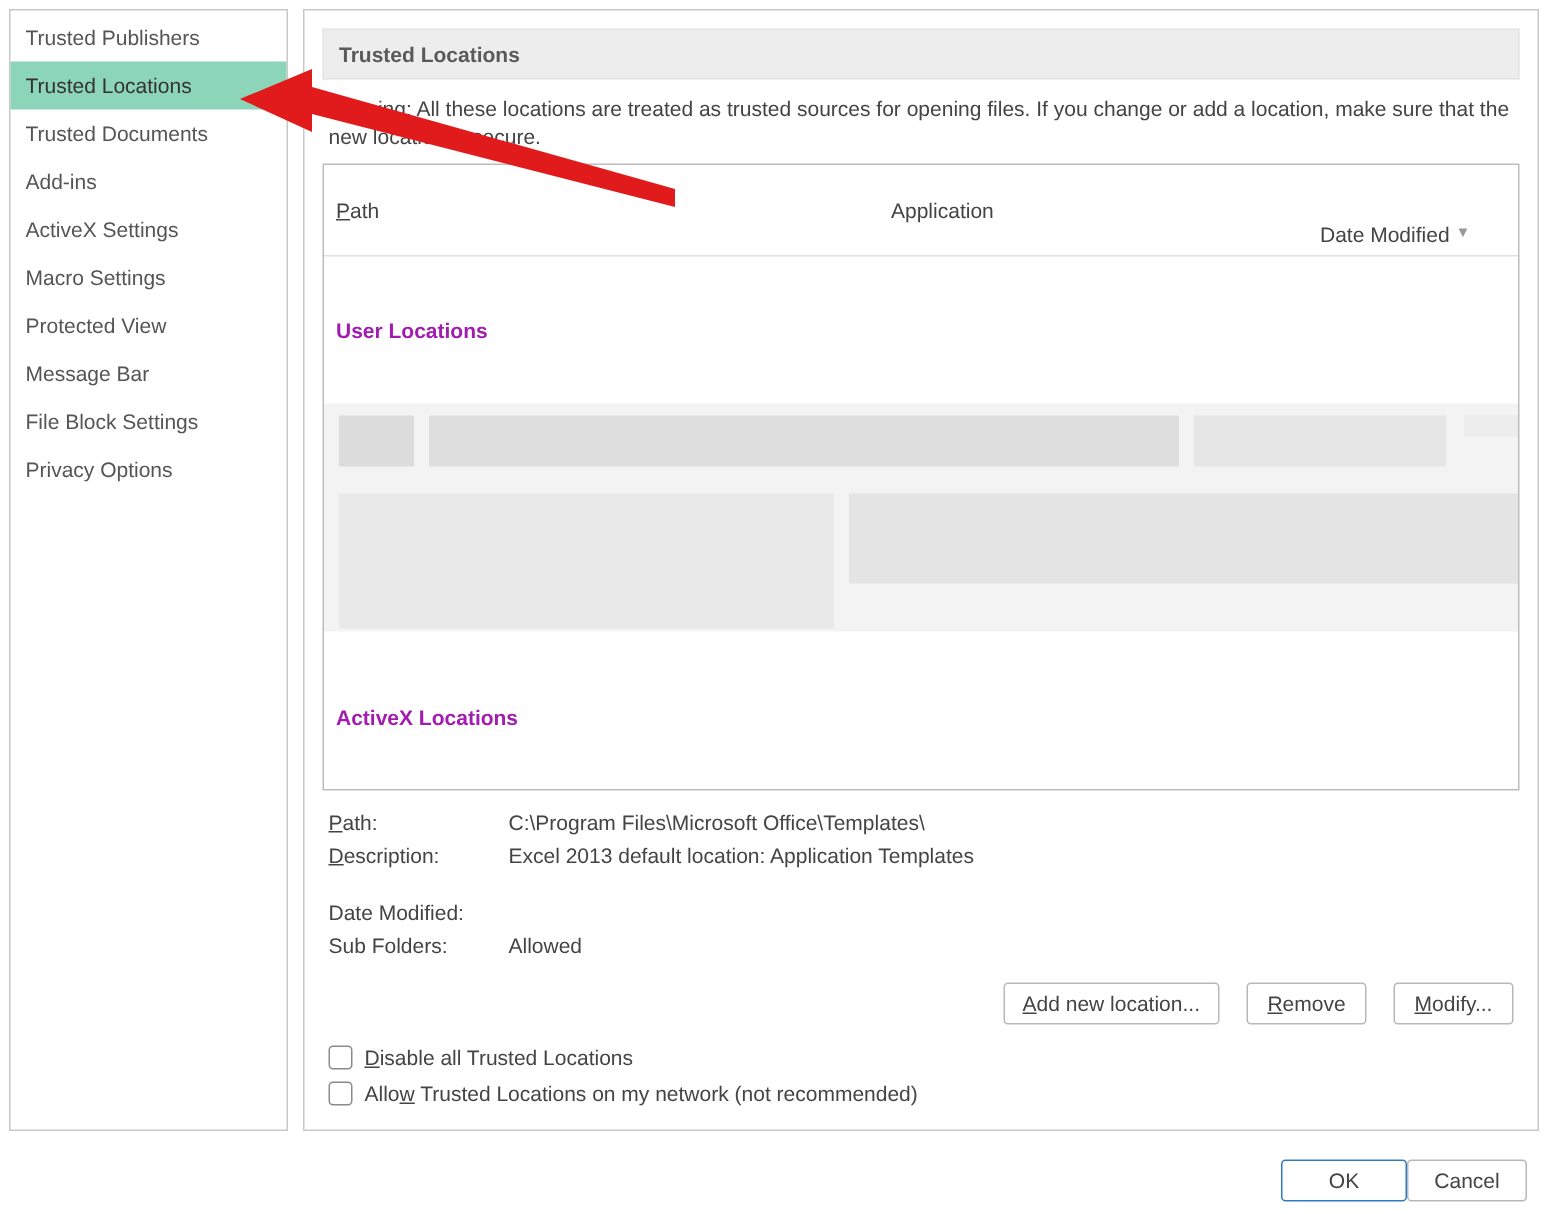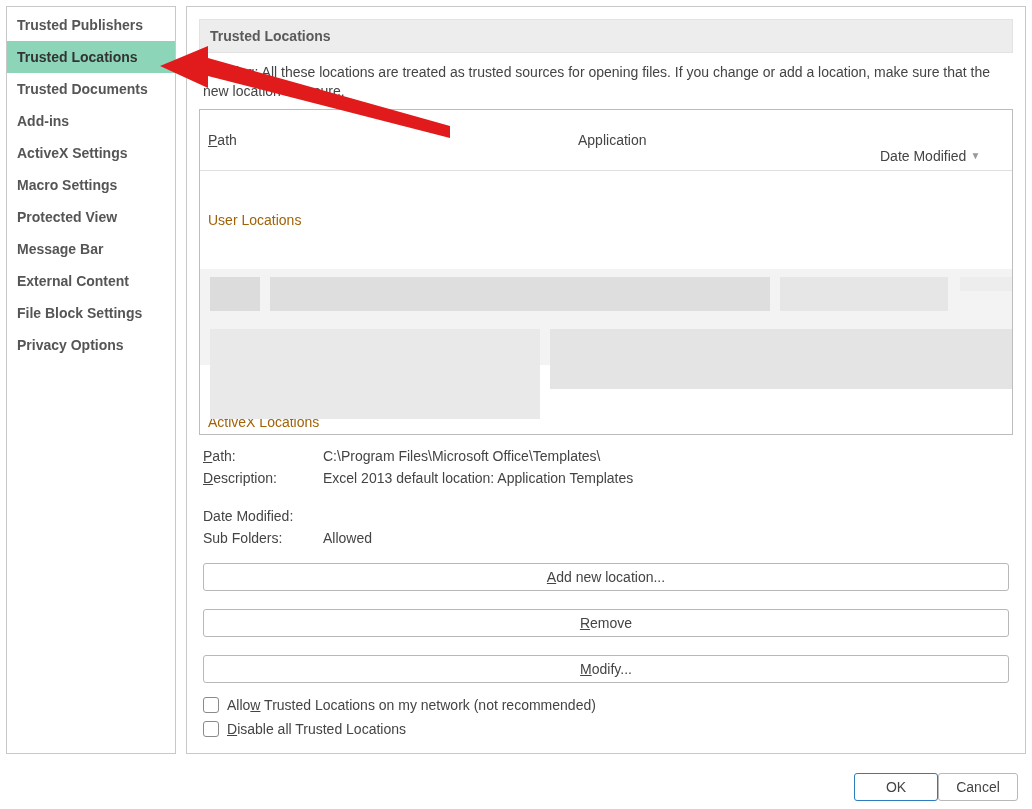--- a/index.html
+++ b/index.html
@@ -13,25 +13,24 @@
     height: 809px;
     position: relative;
   }
   .frame {
     display: flex;
     gap: 10px;
     padding: 6px;
     height: 760px;
   }
   .sidebar {
-    width: 170px;
+    width: 186px;
     border: 1px solid #c8c8c8;
     background: #fff;
     padding-top: 2px;
-    font-weight: bold;
   }
   .side-item {
     padding: 8px 10px;
     color: #555;
     cursor: pointer;
     user-select: none;
   }
   .side-item.selected {
     background: #8cd5b8;
     color: #333;
@@ -74,22 +73,22 @@
   }
   .th { padding: 6px 8px; }
   .th.path { flex: 0 0 370px; }
   .th.desc { flex: 1; }
   .th.date { flex: 0 0 140px; text-align: left; display:flex; align-items:center; gap:4px;margin-top:32px;}
   .sort-caret {
     font-size: 10px;
     color: #9a9a9a;
   }
   .section-label {
-    font-weight: 400;
-    color: #a16207;
+    font-weight: 700;
+    color: #a21caf;
     padding: 4px 8px 4px 8px;
   }
   .blur-rows {
     height: 152px;
     position: relative;
     background: #f3f3f3;
   }
   .blur-rows::before,
   .blur-rows::after,
   .blur-rows .b1,
@@ -110,21 +109,20 @@
     padding: 0 4px;
   }
   .drow { display:flex; padding: 3px 0; }
   .dlabel { width: 120px; color:#444; }
   .dval { flex:1; color:#444; }
   .btnrow {
     display:flex;
     justify-content:flex-end;
     gap: 18px;
     margin: 14px 4px 8px 4px;
-    flex-direction: column;
   }
   button.win {
     font: inherit;
     padding: 5px 12px;
     min-width: 80px;
     background: #fff;
     border: 1px solid #b8b8b8;
     border-radius: 3px;
     cursor: pointer;
     color: #444;
@@ -170,21 +168,20 @@
 <div class="frame">
   <div class="sidebar">
     <div class="side-item">Trusted Publishers</div>
     <div class="side-item selected">Trusted Locations</div>
     <div class="side-item">Trusted Documents</div>
     <div class="side-item">Add-ins</div>
     <div class="side-item">ActiveX Settings</div>
     <div class="side-item">Macro Settings</div>
     <div class="side-item">Protected View</div>
     <div class="side-item">Message Bar</div>
-    <div class="side-item">External Content</div>
     <div class="side-item">File Block Settings</div>
     <div class="side-item">Privacy Options</div>
   </div>
 
   <div class="main">
     <div class="panel-heading">Trusted Locations</div>
     <div class="warning">Warning: All these locations are treated as trusted sources for opening files.  If you change or add a location, make sure that the new location is secure.</div>
 
     <div class="table-wrap">
       <div class="thead">
@@ -226,25 +223,25 @@
 
     <div class="btnrow">
       <button class="win"><span class="u">A</span>dd new location...</button>
       <button class="win"><span class="u">R</span>emove</button>
       <button class="win"><span class="u">M</span>odify...</button>
     </div>
 
     <div class="checks">
       <div class="check-row">
         <span class="chk"></span>
-        <span>Allo<span class="u">w</span> Trusted Locations on my network (not recommended)</span>
+        <span><span class="u">D</span>isable all Trusted Locations</span>
       </div>
       <div class="check-row">
         <span class="chk"></span>
-        <span><span class="u">D</span>isable all Trusted Locations</span>
+        <span>Allo<span class="u">w</span> Trusted Locations on my network (not recommended)</span>
       </div>
     </div>
   </div>
 </div>
 
 <div class="footer">
   <button class="win primary">OK</button>
   <button class="win">Cancel</button>
 </div>
 

